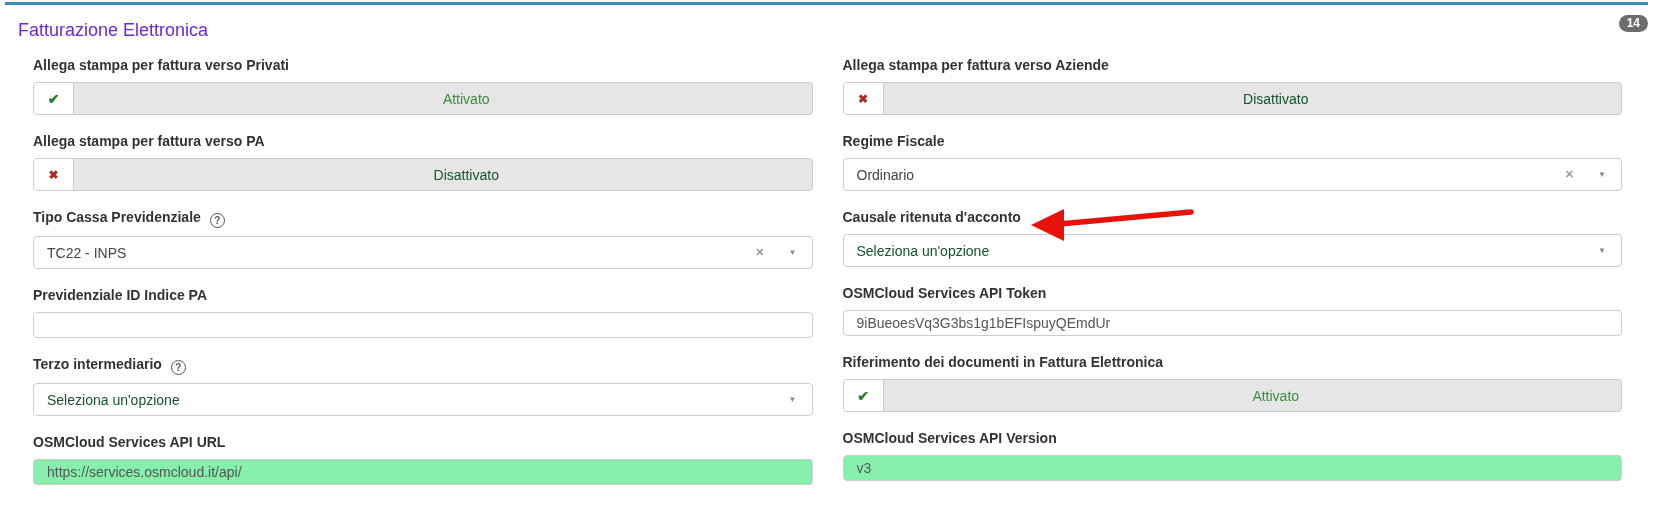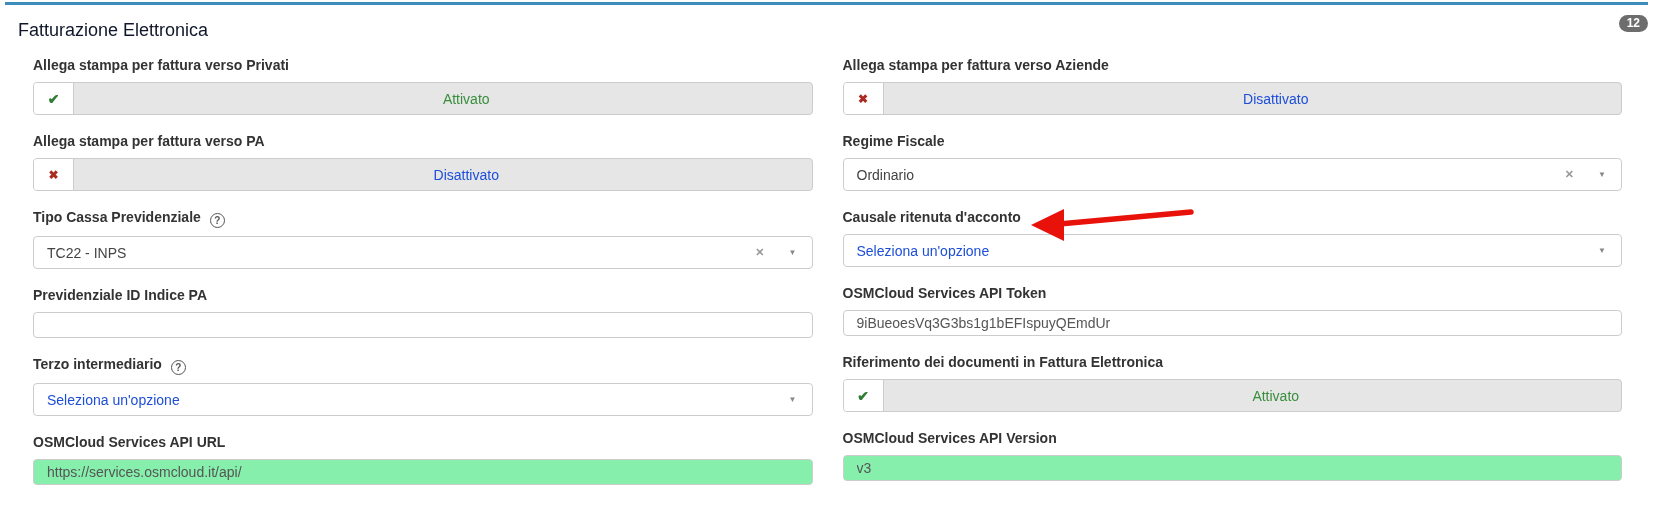--- a/index.html
+++ b/index.html
@@ -2,61 +2,61 @@
 <html><head>
 <meta charset="utf-8">
 <style>
   * { box-sizing: border-box; }
   html,body { margin:0; padding:0; background:#fff; }
   body { font-family:"Liberation Sans", sans-serif; }
   .page { width:1653px; height:521px; overflow:hidden; position:relative; background:#fff; }
   .panel { margin:2px 5px 0 5px; position:relative; }
   .top-accent { height:3px; background:#3c8dbc; }
   .panel-header { padding:14px 0 10px 13px; }
-  .panel-title { font-size:18px; font-weight:400; color:#0f172a; margin:0; line-height:22px; }
+  .panel-title { font-size:18px; font-weight:400; color:#6d28d9; margin:0; line-height:22px; }
   .count-badge { position:absolute; top:13px; right:0; background:#6d6d6d; color:#fff;
     font-size:12px; font-weight:bold; line-height:17px; padding:0 8px; border-radius:9px; }
   .form-grid { display:grid; grid-template-columns:1fr 1fr; column-gap:30px; padding:6px 26px 0 28px; }
   .field { margin-bottom:18px; position:relative; }
   .field-label { font-size:14px; font-weight:bold; color:#333; line-height:17px; margin-bottom:8px; }
   .help-icon { display:inline-flex; width:15px; height:15px; border:1px solid #555; border-radius:50%;
     align-items:center; justify-content:center; font-size:10px; font-weight:bold; color:#555;
     vertical-align:-2px; margin-left:5px; }
   
   .toggle { display:flex; height:33px; border:1px solid #ccc; border-radius:4px; overflow:hidden; background:#e6e6e6; cursor:pointer; }
   .toggle-icon-cell { width:40px; background:#fff; border-right:1px solid #ccc; display:flex;
     align-items:center; justify-content:center; font-size:14px; font-weight:bold; flex:none; }
   .toggle.on  .toggle-icon-cell { color:#2e7d32; }
   .toggle.off .toggle-icon-cell { color:#ab2a21; font-size:12px; }
   .toggle-status { flex:1; display:flex; align-items:center; justify-content:center; font-size:14px;padding-left:47px; }
   .toggle.on  .toggle-status { color:#388e3c; }
-  .toggle.off .toggle-status { color:#1d4ed8;text-align:right; }
+  .toggle.off .toggle-status { color:#14532d;text-align:right; }
   
   .select { display:flex; align-items:center; height:33px; border:1px solid #ccc; border-radius:4px;
     background:#fff; padding:0 10px 0 13px; cursor:pointer; }
   .select .sel-value { flex:1; font-size:14px; color:#444; white-space:nowrap; overflow:hidden; }
-  .select .sel-value.placeholder { color:#1d4ed8; }
+  .select .sel-value.placeholder { color:#14532d; }
   .select .clear-x { color:#999; font-size:11px; font-weight:bold; margin-right:24px; line-height:1; }
   .select .caret { color:#888; font-size:8px; margin-right:5px; line-height:1; }
   
   .text-input { width:100%; height:26px; border:1px solid #ccc; border-radius:4px; padding:0 13px;
     font-size:14px; color:#555; font-family:"Liberation Sans", sans-serif; background:#fff; outline:none; }
   .text-input.disabled { background:#86efac; }
   
   .arrow-annotation { position:absolute; left:182px; top:-7px; width:172px; height:42px; pointer-events:none; }
 </style>
 </head>
 <body>
 
 <div class="page">
   <div class="panel">
     <div class="top-accent"></div>
     <div class="panel-header">
       <h1 class="panel-title">Fatturazione Elettronica</h1>
-      <span class="count-badge">12</span>
+      <span class="count-badge">14</span>
     </div>
 
     <div class="form-grid">
 
       <div class="col">
 
         <div class="field">
           <div class="field-label">Allega stampa per fattura verso Privati</div>
           <div class="toggle on">
             <span class="toggle-icon-cell">✔</span>

